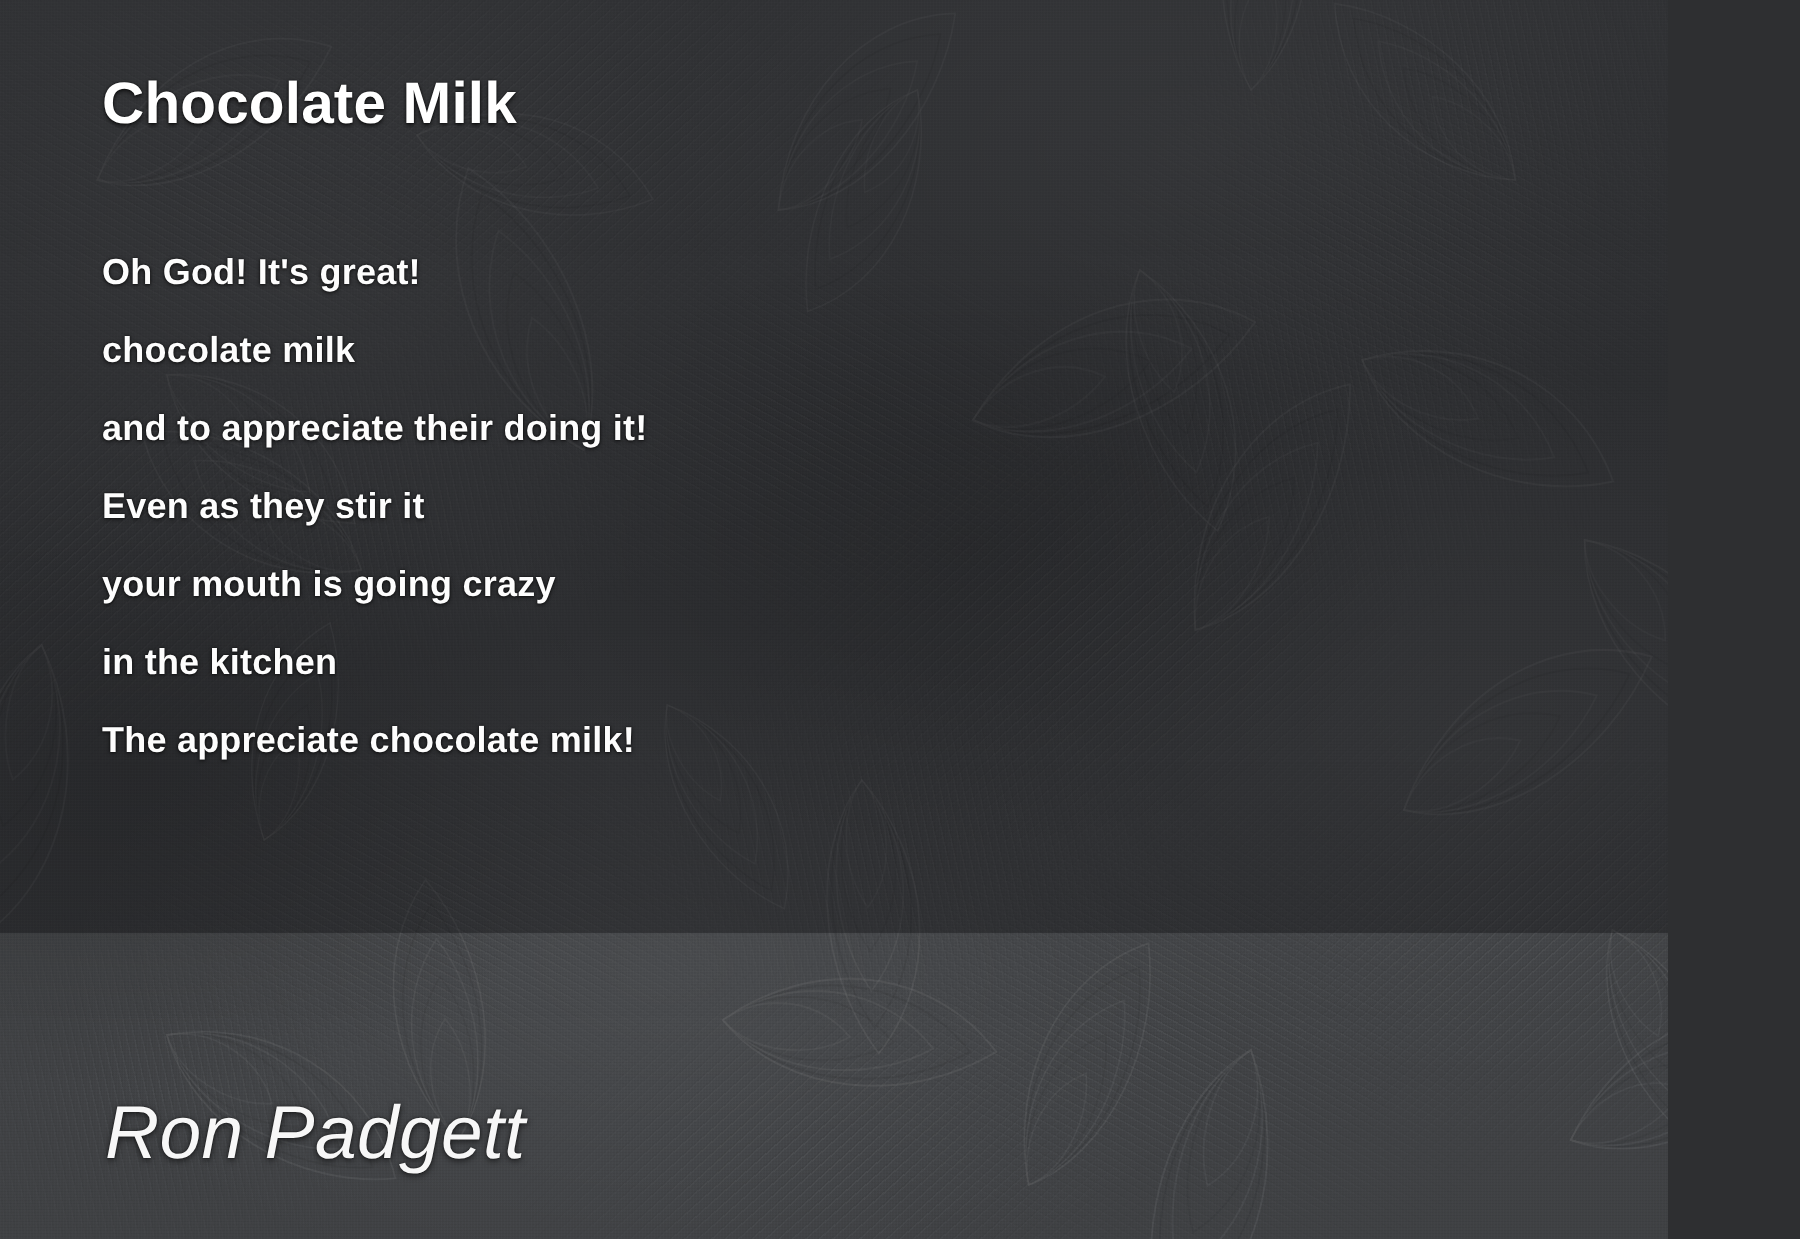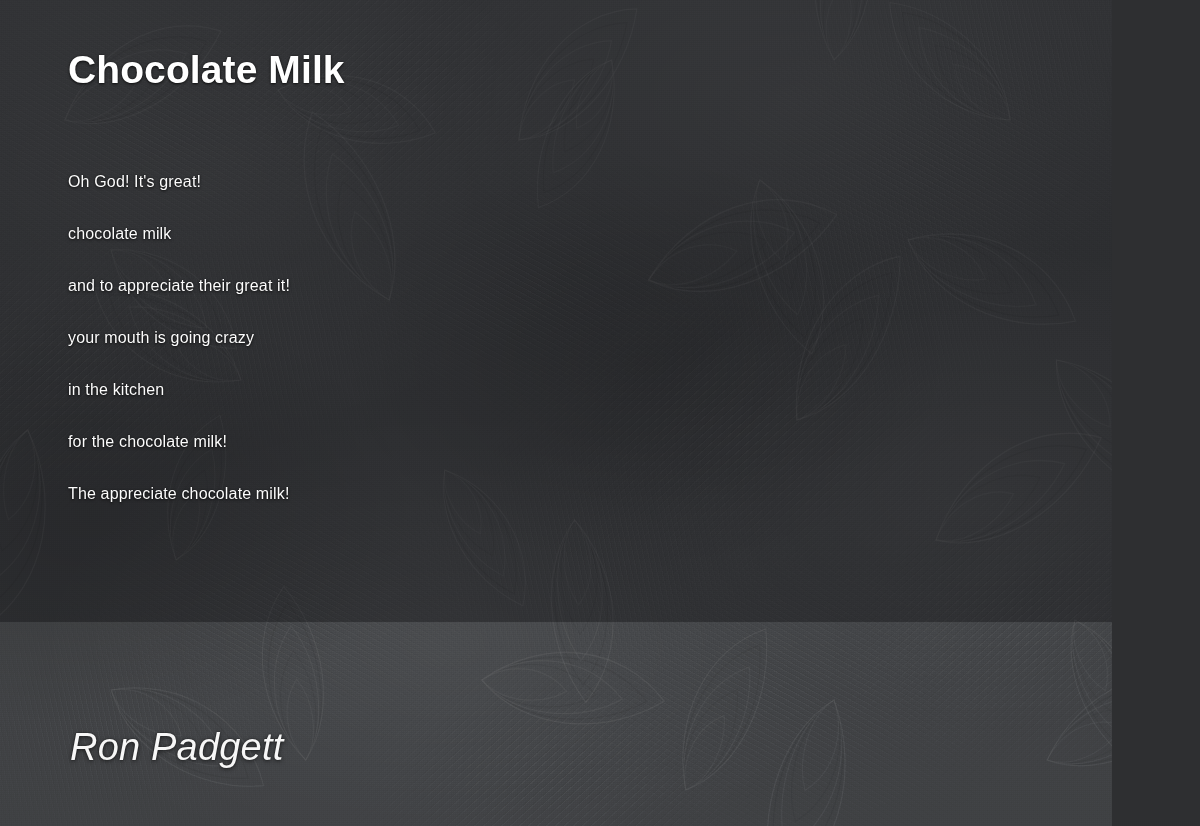--- a/index.html
+++ b/index.html
@@ -149,35 +149,35 @@
   }
 
   #poem-body {
     position: absolute;
     left: 68px;
     top: 156px;
     width: 900px;
   }
 
   .poem-line {
-    font-size: 16px;
-    font-weight: normal;
+    font-size: 24px;
+    font-weight: bold;
     color: #fdfdfd;
     line-height: 52px;
     height: 52px;
     letter-spacing: 0.15px;
     text-shadow: 0 1px 3px rgba(0,0,0,0.70), 0 0 1px rgba(0,0,0,0.85);
     white-space: pre;
   }
 
   #poem-author {
     position: absolute;
     left: 70px;
     top: 726px;
-    font-size: 38px;
+    font-size: 50px;
     font-style: italic;
     font-weight: normal;
     color: #f7f7f7;
     letter-spacing: 0.2px;
     text-shadow: 0 1px 4px rgba(0,0,0,0.62), 0 0 1px rgba(0,0,0,0.8);
     white-space: nowrap;
   }
 </style>
 </head>
 <body>
@@ -235,23 +235,23 @@
   <div class="scrim-top"></div>
   <div class="scrim-bottom"></div>
 
   <div class="content">
 
     <h1 id="poem-title">Chocolate Milk</h1>
 
     <div id="poem-body">
       <div class="poem-line">Oh God! It's great!</div>
       <div class="poem-line">chocolate milk</div>
-      <div class="poem-line">and to appreciate their great it!</div>
+      <div class="poem-line">and to appreciate their doing it!</div>
+      <div class="poem-line">Even as they stir it</div>
       <div class="poem-line">your mouth is going crazy</div>
       <div class="poem-line">in the kitchen</div>
-      <div class="poem-line">for the chocolate milk!</div>
       <div class="poem-line">The appreciate chocolate milk!</div>
     </div>
 
     <div id="poem-author">Ron Padgett</div>
 
   </div>
 </div>
 
 </body></html>

